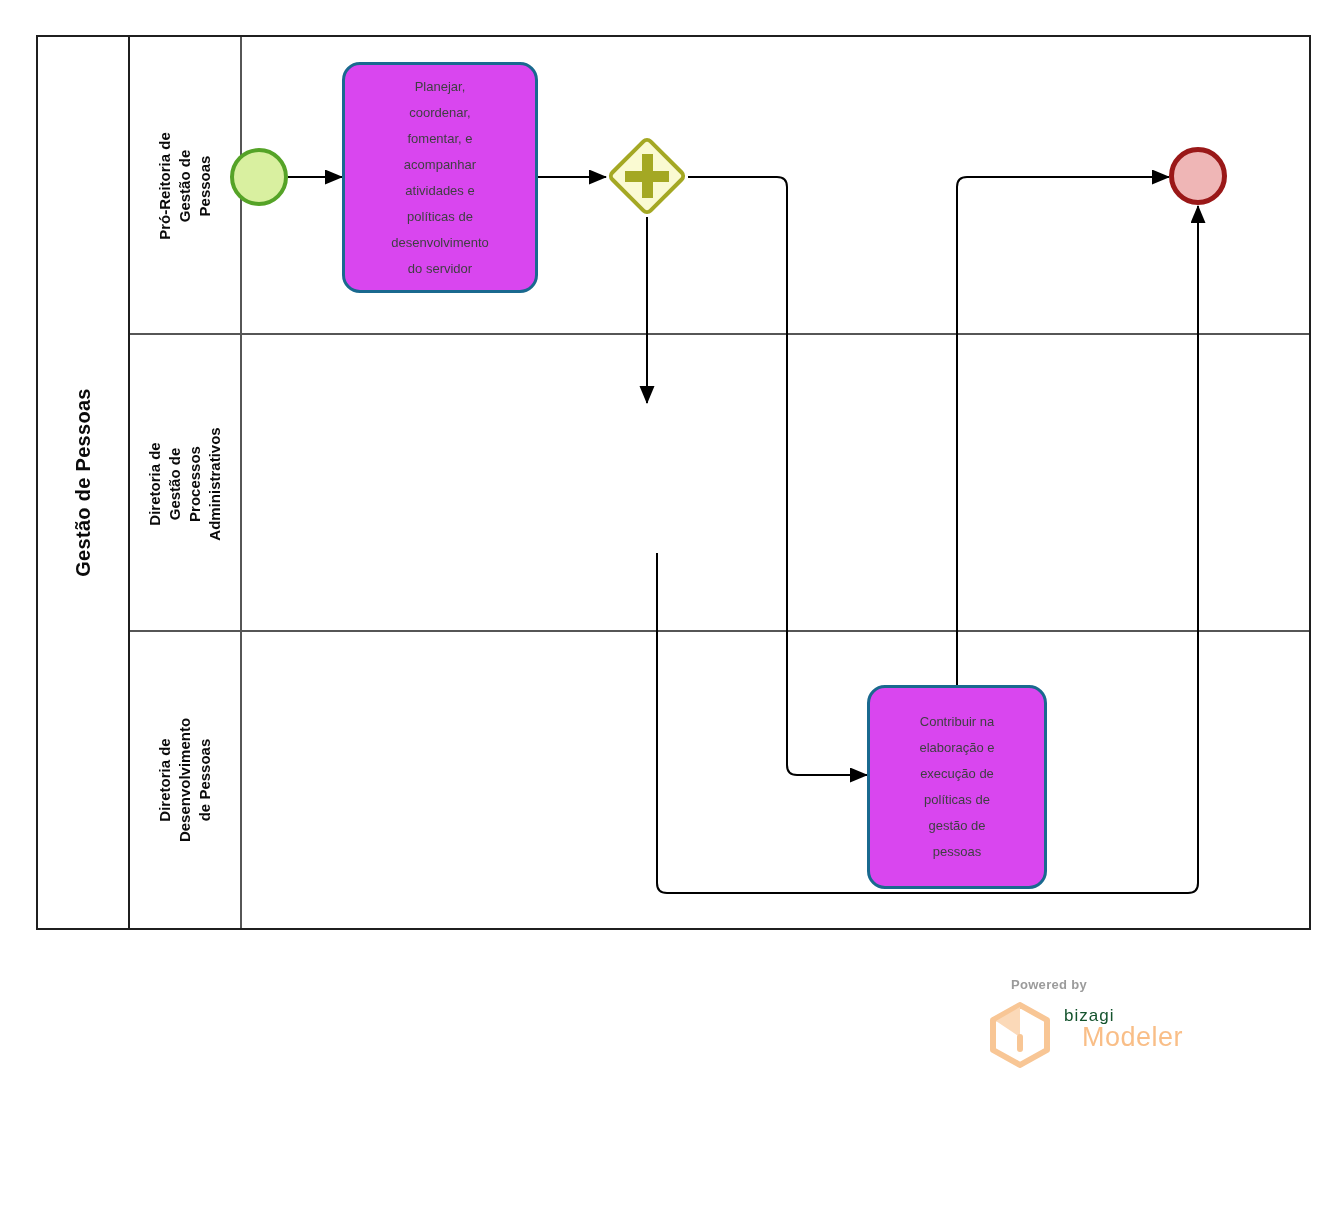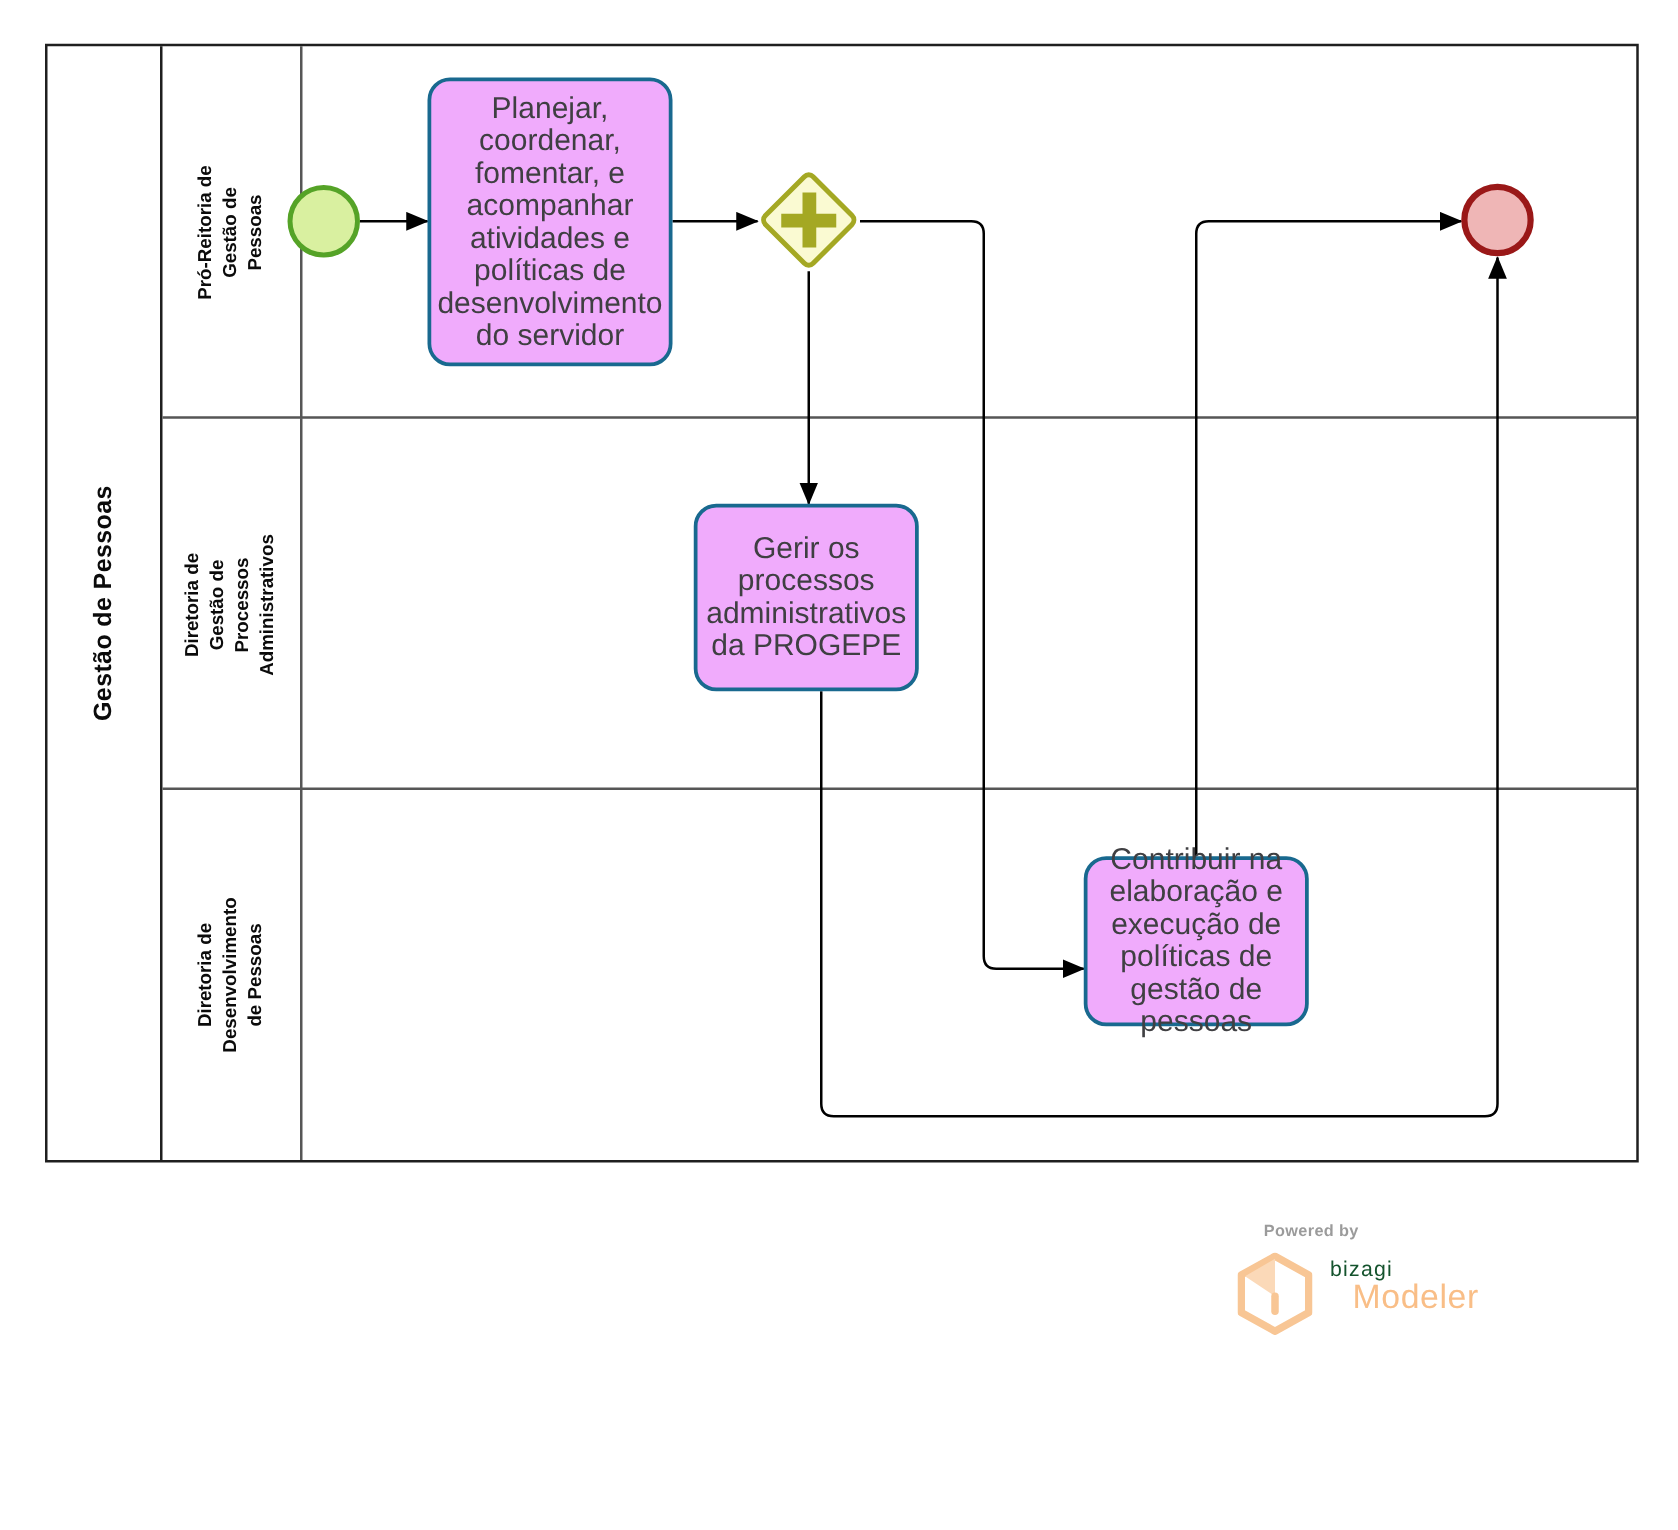--- a/index.html
+++ b/index.html
@@ -9,21 +9,21 @@
   
   .pool{position:absolute;left:36px;top:35px;width:1275px;height:895px;border:2px solid #1f1f1f;box-sizing:border-box;background:#ffffff;}
   .pool-title-band{position:absolute;left:0;top:0;width:92px;height:100%;border-right:2px solid #1f1f1f;box-sizing:border-box;display:flex;align-items:center;justify-content:center;}
   .pool-title{transform:rotate(-90deg);white-space:nowrap;font-size:20px;font-weight:bold;color:#0b0b0b;letter-spacing:.3px;}
   .lane{position:absolute;left:92px;right:0;box-sizing:border-box;}
   .lane-label-band{position:absolute;left:0;top:0;width:112px;height:100%;border-right:2px solid #565656;box-sizing:border-box;display:flex;align-items:center;justify-content:center;}
   .lane-label{transform:rotate(-90deg);white-space:pre-line;text-align:center;font-size:15px;font-weight:bold;line-height:20px;color:#0b0b0b;}
   .lane-divider{position:absolute;left:92px;right:0;height:2px;background:#565656;}
 
   
-  .task{position:absolute;background:#f0abfc;border:3px solid #19698f;border-radius:18px;box-sizing:border-box;display:flex;align-items:center;justify-content:center;text-align:center;font-size:24px;line-height:26px;color:#3f3f42;white-space:pre-line;padding:4px;}
+  .task{position:absolute;background:#d946ef;border:3px solid #19698f;border-radius:18px;box-sizing:border-box;display:flex;align-items:center;justify-content:center;text-align:center;font-size:13px;line-height:26px;color:#3f3f42;white-space:pre-line;padding:4px;}
   .event{position:absolute;border-radius:50%;box-sizing:border-box;}
   .start-event{left:230px;top:148px;width:58px;height:58px;background:#d9f0a0;border:4px solid #55a327;}
   .end-event{left:1169px;top:147px;width:58px;height:58px;background:#efb6b6;border:5px solid #9a1818;}
   .gateway{position:absolute;left:618px;top:147px;width:58px;height:58px;background:#fafad2;border:4px solid #a4a823;border-radius:7px;transform:rotate(45deg);box-sizing:border-box;}
   .gw-bar{position:absolute;background:#a4a823;}
   .gw-h{left:625px;top:171px;width:44px;height:11px;}
   .gw-v{left:642px;top:154px;width:11px;height:44px;}
 
   
   #flows{position:absolute;left:0;top:0;width:1342px;height:1224px;pointer-events:none;}
@@ -92,28 +92,22 @@
 atividades e
 políticas de
 desenvolvimento
 do servidor</span>
   </div>
 
   <div class="gateway"></div>
   <div class="gw-bar gw-h"></div>
   <div class="gw-bar gw-v"></div>
 
-  <div class="task" style="left:555px;top:403px;width:180px;height:150px;">
-    <span>Gerir os
-processos
-administrativos
-da PROGEPE</span>
-  </div>
 
-  <div class="task" style="left:867px;top:685px;width:180px;height:136px;">
+  <div class="task" style="left:867px;top:685px;width:180px;height:204px;">
     <span>Contribuir na
 elaboração e
 execução de
 políticas de
 gestão de
 pessoas</span>
   </div>
 
   <div class="event end-event"></div>
 

